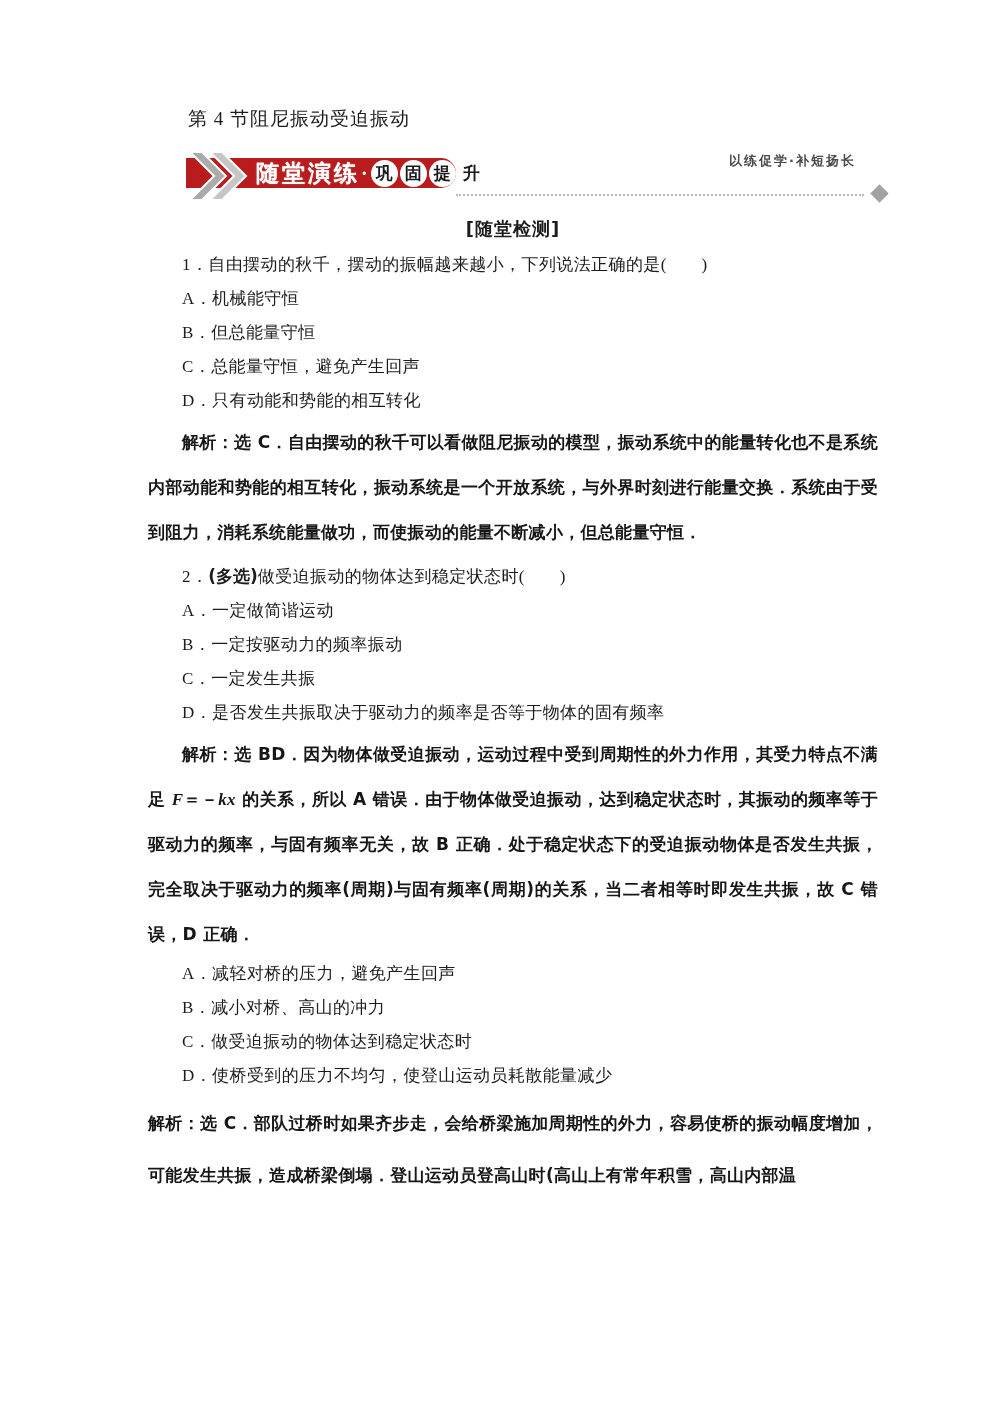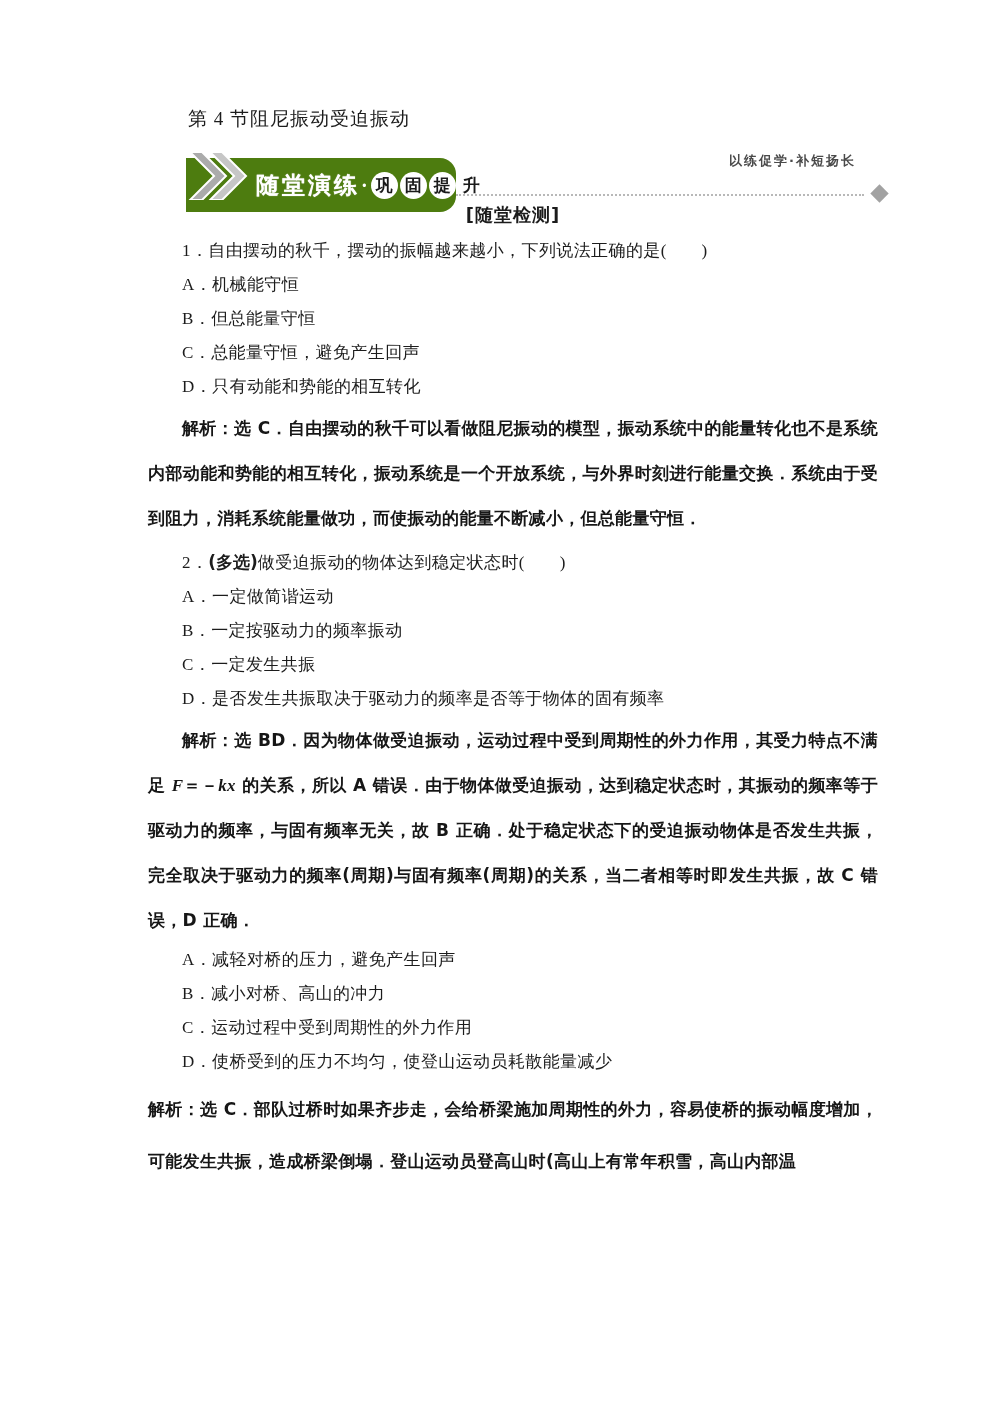--- a/index.html
+++ b/index.html
@@ -20,22 +20,22 @@
     margin: 106px 0 0 40px;
     font-size: 19px;
     line-height: 26px;
     font-weight: 400;
     letter-spacing: 1px;
   }
   
   .banner { position: relative; height: 52px; margin-top: 18px; }
   .banner-bar {
     position: absolute; left: 38px; top: 8px;
-    width: 270px; height: 54px;
-    background: #4d7c0f;
+    width: 270px; height: 30px;
+    background: #b91c1c;
     border-radius: 0 16px 16px 0;
     display: flex; align-items: center;
     padding-left: 70px;
   }
   .chevrons { position: absolute; left: 40px; top: 2px; }
   .banner-main {
     color: #ffffff;
     font-family: "DejaVu Sans", sans-serif;
     font-weight: 700; font-size: 23px; letter-spacing: 3px;
     text-shadow: 0 0 1px #e8e8e8;
@@ -60,21 +60,21 @@
     font-size: 13px; font-weight: 700; color: #4a4a4a;
     letter-spacing: 2px;
   }
   .banner-diamond {
     position: absolute; right: -8px; top: 37px;
     width: 13px; height: 13px; background: #a2a2a2;
     transform: rotate(45deg);
   }
   
   .section-heading {
-    margin-top: 2px;
+    margin-top: 16px;
     text-align: center;
     font-size: 18px; line-height: 22px;
     font-weight: 700;
     font-family: "DejaVu Sans", sans-serif;
     letter-spacing: 1px;
   }
   
   .stem, .option {
     font-size: 17px; line-height: 34px;
     text-align: justify;
@@ -150,18 +150,18 @@
     <p class="option">A．一定做简谐运动</p>
     <p class="option">B．一定按驱动力的频率振动</p>
     <p class="option">C．一定发生共振</p>
     <p class="option">D．是否发生共振取决于驱动力的频率是否等于物体的固有频率</p>
     <p class="analysis"><span class="ana-label">解析：</span><span>选 BD．因为物体做受迫振动，运动过程中受到周期性的外力作用，其受力特点不满足 </span><span class="math-var">F</span><span>＝－</span><span class="math-var">kx</span><span> 的关系，所以 A 错误．由于物体做受迫振动，达到稳定状态时，其振动的频率等于驱动力的频率，与固有频率无关，故 B 正确．处于稳定状态下的受迫振动物体是否发生共振，完全取决于驱动力的频率(周期)与固有频率(周期)的关系，当二者相等时即发生共振，故 C 错误，D 正确．</span></p>
   </div>
 
   <div>
     <p class="option">A．减轻对桥的压力，避免产生回声</p>
     <p class="option">B．减小对桥、高山的冲力</p>
-    <p class="option">C．运动过程中受到周期性的外力作用</p>
+    <p class="option">C．做受迫振动的物体达到稳定状态时</p>
     <p class="option">D．使桥受到的压力不均匀，使登山运动员耗散能量减少</p>
     <p class="analysis analysis-last"><span class="ana-label">解析：</span><span>选 C．部队过桥时如果齐步走，会给桥梁施加周期性的外力，容易使桥的振动幅度增加，可能发生共振，造成桥梁倒塌．登山运动员登高山时(高山上有常年积雪，高山内部温</span></p>
   </div>
 
 </div>
 
 </body></html>

